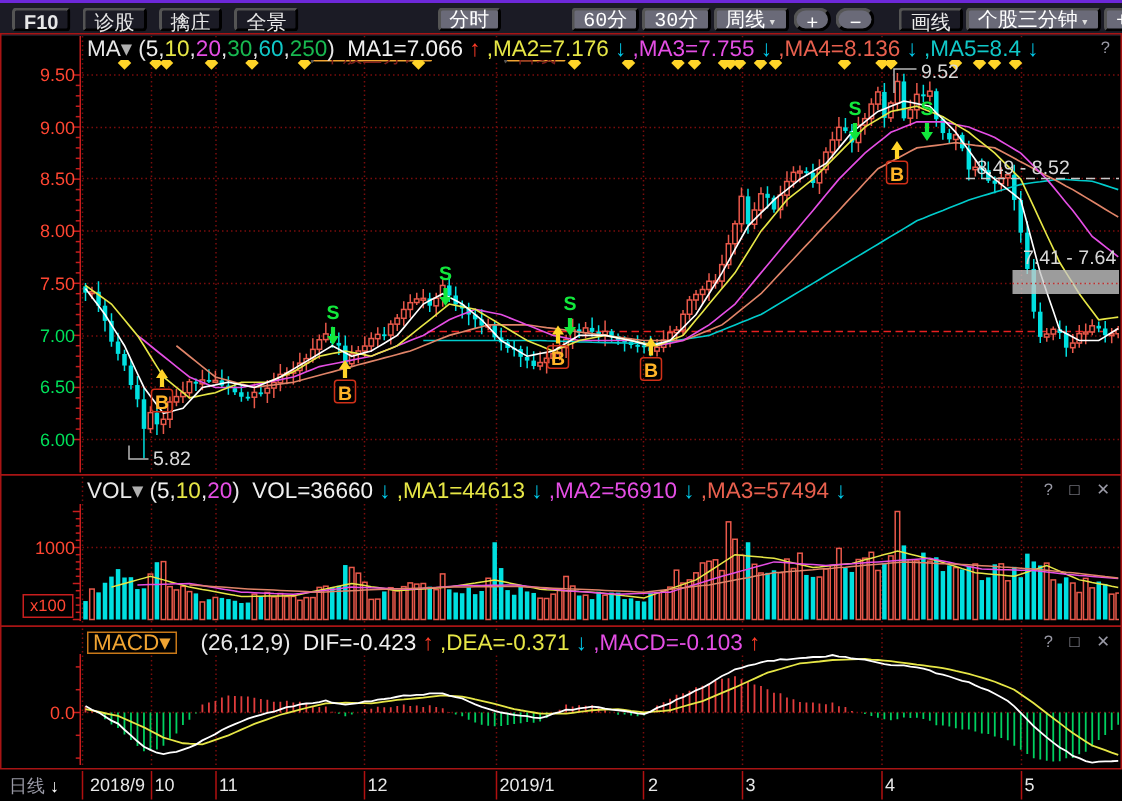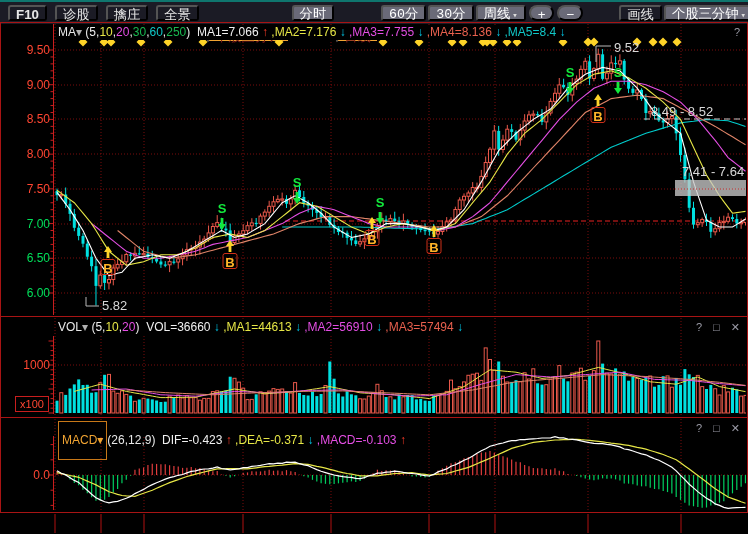--- a/index.html
+++ b/index.html
@@ -1,32 +1,32 @@
 <!DOCTYPE html>
 <html><head>
 <meta charset="utf-8">
 <style>
   html,body{margin:0;padding:0;background:#000;}
   #app{position:relative;width:748px;height:534px;background:#000;overflow:hidden;
        font-family:"Liberation Sans","DejaVu Sans",sans-serif;}
   
   #toolbar{position:absolute;left:0;top:0;width:748px;height:22px;background:#1b1b25;
-           border-top:2px solid #0f766e;display:flex;align-items:center;font-size:12px;color:#e8e8e8;}
+           border-top:2px solid #6d28d9;display:flex;align-items:center;font-size:12px;color:#e8e8e8;}
   .tb{height:16px;line-height:16px;padding:0 6px;border-radius:3px;cursor:default;white-space:nowrap;}
   .tb.plain{background:transparent;color:#e8e8e8;}
   .tb.pill{background:#6a6a78;color:#fff;margin-left:2px;font-family:Liberation Mono, monospace;}
   .tb.orange{background:#f0a432;color:#7f1d1d;font-weight:normal;margin-top:44px;}
   .tb.round{background:#6a6a78;color:#fff;border-radius:9px;padding:0 7px;margin-left:3px;}
   .caret{font-size:9px;color:#ddd;margin-left:2px;}
-  .gap8{margin-left:8px}.gap24{margin-left:36px}
+  .gap8{margin-left:8px}.gap24{margin-left:16px}
   
-  .hdr{position:absolute;left:58px;height:15px;line-height:15px;font-size:12px;
+  .hdr{position:absolute;left:58px;height:15px;line-height:15px;font-size:15px;
        white-space:nowrap;background:#000;z-index:3;}
   .hdr span{white-space:pre;}
-  .boxed{display:inline-block;border:1px solid #c87818;padding:12px 3px;height:13px;line-height:13px;margin-right:0;}
+  .boxed{display:inline-block;border:1px solid #c87818;padding:0 3px;height:13px;line-height:13px;margin-right:16px;}
   .panebtns{position:absolute;right:6px;height:14px;line-height:14px;font-size:11px;color:#9a9aa6;
             z-index:3;letter-spacing:2px;}
   .panebtns span{cursor:default;margin-left:4px;}
   #volUnit{position:absolute;left:15px;top:396px;width:32px;height:14px;border:1px solid #c81e1e;
            color:#ff4632;font-size:11px;line-height:14px;text-align:center;z-index:3;}
   
   #bottomAxis{position:absolute;left:0;top:513px;width:748px;height:21px;z-index:3;font-size:12px;}
   #periodLbl{position:absolute;left:6px;top:3px;color:#9a9aa6;}
   #periodLbl b{color:#fff;font-weight:bold;}
   .dlabel{position:absolute;top:3px;color:#e8e8e8;}
@@ -77,20 +77,32 @@
   </div>
   <div id="volUnit">x100</div>
 
   <div class="hdr" id="macdHdr" style="top:421px"><span class="boxed" style="color: rgb(240, 164, 50);">MACD▾</span><span style="color: rgb(232, 232, 232);">(26,12,9)  </span><span style="color: rgb(240, 240, 240);">DIF=-0.423</span><span style="color: rgb(255, 60, 40);"> ↑</span><span style="color: rgb(230, 230, 70);"> ,DEA=-0.371</span><span style="color: rgb(0, 200, 232);"> ↓</span><span style="color: rgb(228, 78, 228);"> ,MACD=-0.103</span><span style="color: rgb(255, 60, 40);"> ↑</span></div>
   <div class="panebtns" style="top:421px">
     <span>?</span>
     <span>□</span>
     <span>✕</span>
   </div>
 
+  <div id="bottomAxis">
+    <span id="periodLbl"><span>日线</span> <b>↓</b></span>
+  <span class="dlabel" style="left: 60px;">2018/9</span>
+      <span class="dlabel" style="left: 103px;">10</span>
+      <span class="dlabel" style="left: 146px;">11</span>
+      <span class="dlabel" style="left: 245px;">12</span>
+      <span class="dlabel" style="left: 333px;">2019/1</span>
+      <span class="dlabel" style="left: 432px;">2</span>
+      <span class="dlabel" style="left: 497px;">3</span>
+      <span class="dlabel" style="left: 590px;">4</span>
+      <span class="dlabel" style="left: 683px;">5</span>
+    </div>
 
   <svg id="cv" width="748" height="534">
       <defs>
         <clipPath id="mc">
           <rect x="54" y="38" width="692" height="277"></rect>
         </clipPath>
         <clipPath id="vc">
           <rect x="54" y="335" width="692" height="80"></rect>
         </clipPath>
         <clipPath id="xc">

